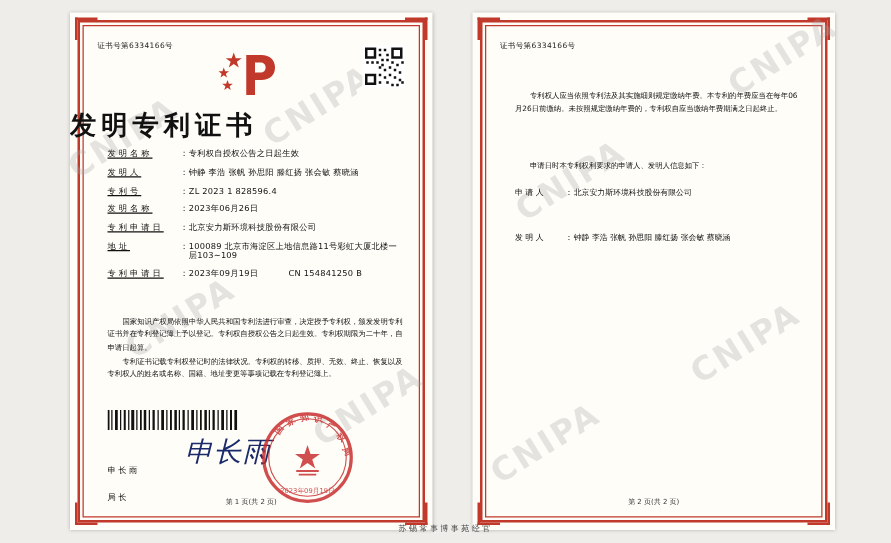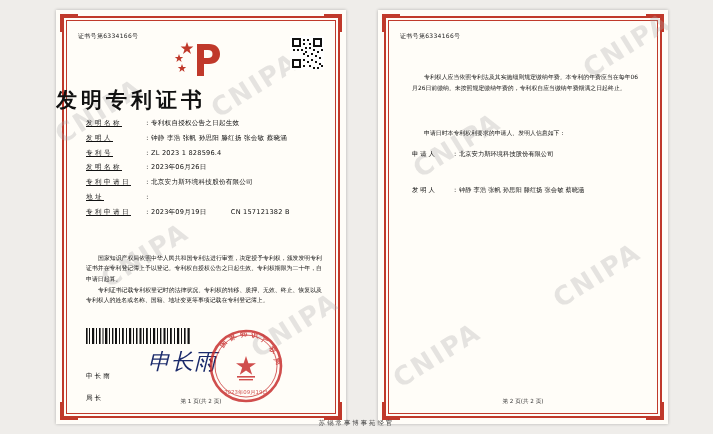--- a/index.html
+++ b/index.html
@@ -292,28 +292,29 @@
 
       <div class="frow">
         <div class="flabel">专利申请日</div>
         <div class="fcolon">：</div>
         <div class="fvalue">北京安力斯环境科技股份有限公司</div>
       </div>
 
       <div class="frow">
         <div class="flabel">地址</div>
         <div class="fcolon">：</div>
+        <div class="fvalue">100089 北京市海淀区上地信息路11号彩虹大厦北楼一层103~109</div>
       </div>
 
       <div class="frow">
         <div class="flabel">专利申请日</div>
         <div class="fcolon">：</div>
         <div class="fvalue">
           <span>2023年09月19日</span>
-          <span style="margin-left:22px;">CN 157121382 B</span>
+          <span style="margin-left:22px;">CN 154841250 B</span>
         </div>
       </div>
 
     </div>
 
     <div class="para p1">国家知识产权局依照中华人民共和国专利法进行审查，决定授予专利权，颁发发明专利证书并在专利登记簿上予以登记。专利权自授权公告之日起生效。专利权期限为二十年，自申请日起算。</div>
     <div class="para p2">专利证书记载专利权登记时的法律状况。专利权的转移、质押、无效、终止、恢复以及专利权人的姓名或名称、国籍、地址变更等事项记载在专利登记簿上。</div>
 
     <div class="barcode">
       <svg viewBox="0 0 104 16" width="104" height="16">

